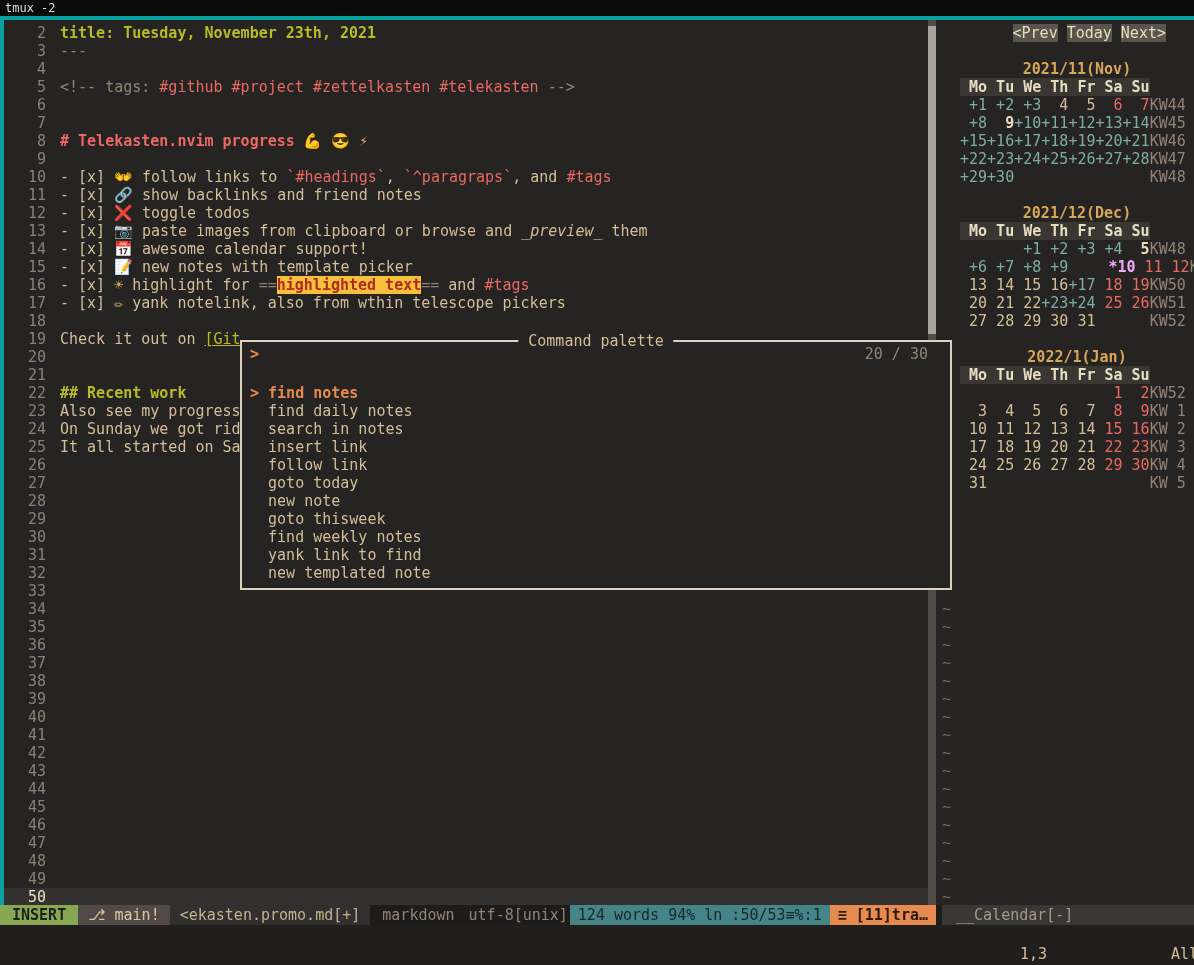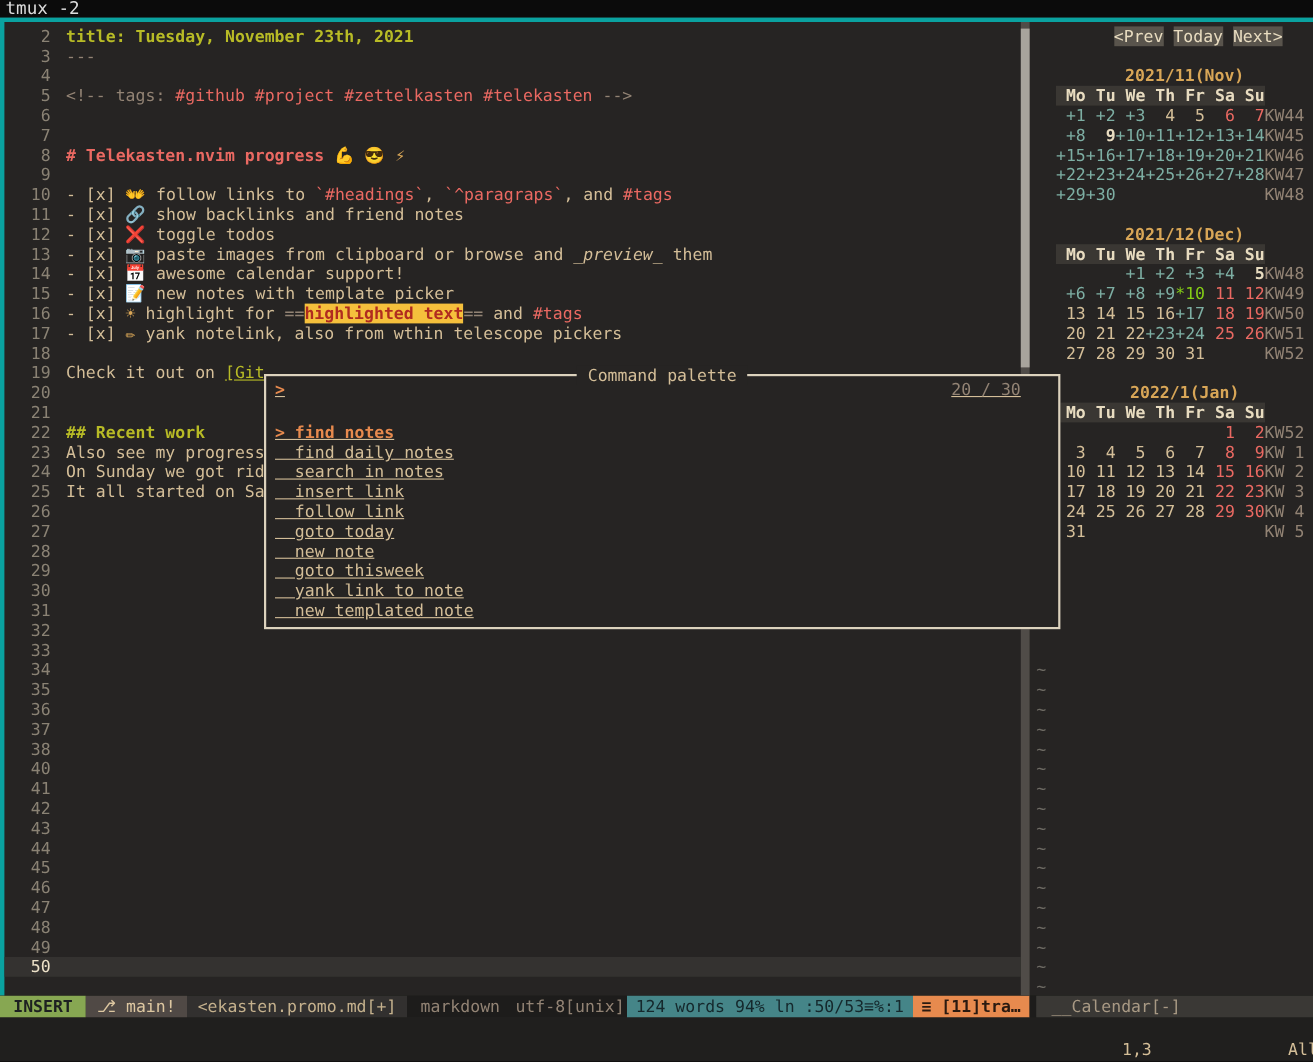--- a/index.html
+++ b/index.html
@@ -3,21 +3,21 @@
 <meta charset="utf-8">
 <style>
   html,body{margin:0;padding:0;background:#000;}
   .screen{
     position:relative;width:1194px;height:965px;overflow:hidden;
     background:#262423;
     font-family:"DejaVu Sans Mono","Liberation Mono",monospace;
     font-size:15px;line-height:18px;color:#d4be98;
   }
   
-  .titlebar{height:16px;background:#0b0b0b;color:#dcdcdc;font-size:16px;line-height:16px;padding-left:5px;}
+  .titlebar{height:16px;background:#0b0b0b;color:#dcdcdc;font-size:12px;line-height:16px;padding-left:5px;}
   .accentline{height:4px;background:#0aa2a0;}
   .main{display:flex;height:885px;}
   .stripe{width:4px;background:#0aa2a0;flex:none;}
   
   .editor{width:924px;flex:none;padding-top:4px;overflow:hidden;}
   .eline{height:18px;white-space:pre;}
   .eline.cur{background:#343230;}
   .eline.cur .lnum{color:#ece1c8;}
   .lnum{display:inline-block;width:42px;text-align:right;margin-right:14px;color:#8a8274;}
   .sg-txt{color:#d4be98;}
@@ -42,21 +42,21 @@
   .cal-btn{background:#59544c;color:#e8dcc0;display:inline-block;line-height:18px;white-space:pre;}
   .cal-month{margin-top:18px;}
   .cal-title{height:18px;text-align:center;color:#d8a657;font-weight:bold;white-space:pre;}
   .cal-hdr{height:18px;white-space:pre;}
   .hdr-days{background:#3a3733;color:#e8dcc0;font-weight:bold;}
   .cal-row{height:18px;white-space:pre;}
   .cell{white-space:pre;}
   .c-n{color:#7daea3;}
   .c-w{color:#ea6962;}
   .c-d{color:#d4be98;}
-  .c-t{color:#84cc16;font-weight:normal;}
+  .c-t{color:#f0abfc;font-weight:bold;padding-left:40px;}
   .c-b{color:#e8dcc0;font-weight:bold;}
   .c-kw{color:#928374;}
   .cal-tildes{margin-top:108px;padding-left:6px;}
   .tilde{height:18px;color:#6e6b64;}
   
   .statusbar{display:flex;height:20px;line-height:20px;background:#1d1c1b;white-space:pre;overflow:hidden;}
   .sb-mode{flex:none;background:#87a752;color:#1d2021;font-weight:bold;padding:0 12px;}
   .sb-branch{flex:none;background:#504945;color:#ddc7a1;padding:0 10px;}
   .sb-file{flex:none;background:#32302f;color:#c5b18d;padding:0 10px;}
   .sb-mid{flex:1;color:#928374;display:flex;gap:14px;padding-left:12px;overflow:hidden;}
@@ -66,21 +66,21 @@
   .sb-cal{flex:none;width:238px;background:#3a3835;color:#a89984;padding-left:14px;overflow:hidden;}
   
   .cmdline{height:18px;line-height:18px;background:#201f1e;color:#d4be98;padding-left:5px;white-space:pre;}
   .modeline{position:relative;height:22px;line-height:20px;background:#201f1e;padding-left:5px;white-space:pre;}
   .modetext{font-weight:bold;color:#e3d5b5;}
   .pos{position:absolute;left:1020px;top:1px;color:#d4be98;}
   .scrollpos{position:absolute;left:1157px;top:1px;color:#d4be98;margin-left:14px;}
   
   .palette{
     position:absolute;left:240px;top:340px;width:708px;z-index:10;
-    background:#262423;border:2px solid #dcd2bd;padding:2px 12px 6px 0;text-decoration:underline;
+    background:#262423;border:2px solid #dcd2bd;padding:2px 0 6px 0;
   }
   .palette-title{
     position:absolute;top:-10px;left:50%;transform:translateX(-50%);
     background:#262423;padding:0 10px;color:#d4be98;white-space:pre;
   }
   .palette-prompt-row{display:flex;height:20px;line-height:20px;padding:0 8px;}
   .prompt-char{color:#e78a4e;font-weight:bold;white-space:pre;}
   .pp-spacer{flex:1;}
   .counter{color:#928374;margin-right:14px;white-space:pre;}
   .palette-spacer{height:20px;}
@@ -132,20 +132,21 @@
           <div class="eline"><span class="lnum">29</span></div>
           <div class="eline"><span class="lnum">30</span></div>
           <div class="eline"><span class="lnum">31</span></div>
           <div class="eline"><span class="lnum">32</span></div>
           <div class="eline"><span class="lnum">33</span></div>
           <div class="eline"><span class="lnum">34</span></div>
           <div class="eline"><span class="lnum">35</span></div>
           <div class="eline"><span class="lnum">36</span></div>
           <div class="eline"><span class="lnum">37</span></div>
           <div class="eline"><span class="lnum">38</span></div>
+          <div class="eline"><span class="lnum">39</span></div>
           <div class="eline"><span class="lnum">40</span></div>
           <div class="eline"><span class="lnum">41</span></div>
           <div class="eline"><span class="lnum">42</span></div>
           <div class="eline"><span class="lnum">43</span></div>
           <div class="eline"><span class="lnum">44</span></div>
           <div class="eline"><span class="lnum">45</span></div>
           <div class="eline"><span class="lnum">46</span></div>
           <div class="eline"><span class="lnum">47</span></div>
           <div class="eline"><span class="lnum">48</span></div>
           <div class="eline"><span class="lnum">49</span></div>
@@ -251,18 +252,19 @@
     <div class="palette-spacer"></div>
     <div>
         <div class="pitem sel">&gt; find notes</div>
         <div class="pitem">  find daily notes</div>
         <div class="pitem">  search in notes</div>
         <div class="pitem">  insert link</div>
         <div class="pitem">  follow link</div>
         <div class="pitem">  goto today</div>
         <div class="pitem">  new note</div>
         <div class="pitem">  goto thisweek</div>
-        <div class="pitem">  yank link to note</div>
+        <div class="pitem">  find weekly notes</div>
+        <div class="pitem">  yank link to find</div>
         <div class="pitem">  new templated note</div>
       </div>
   </div>
 
 </div>
 
 </body></html>

